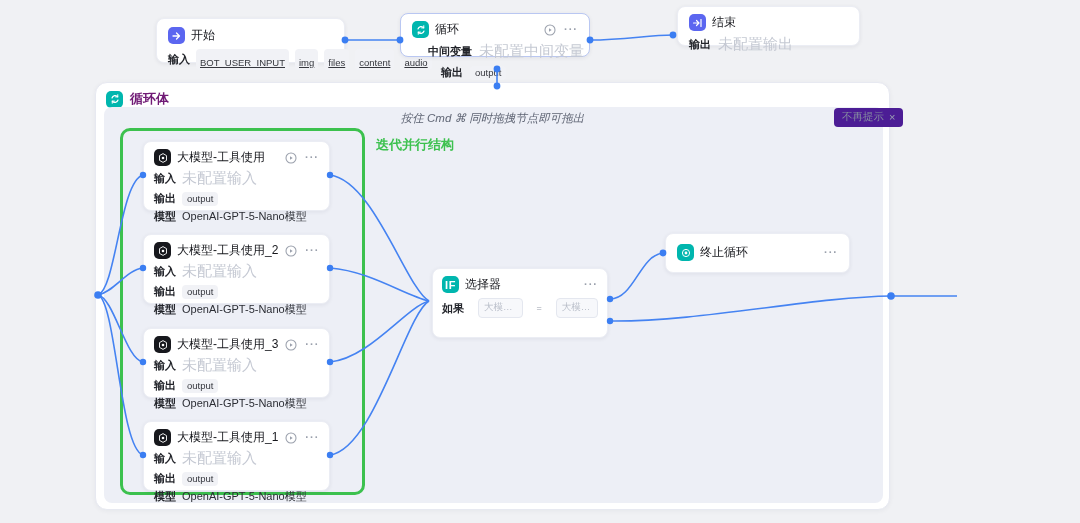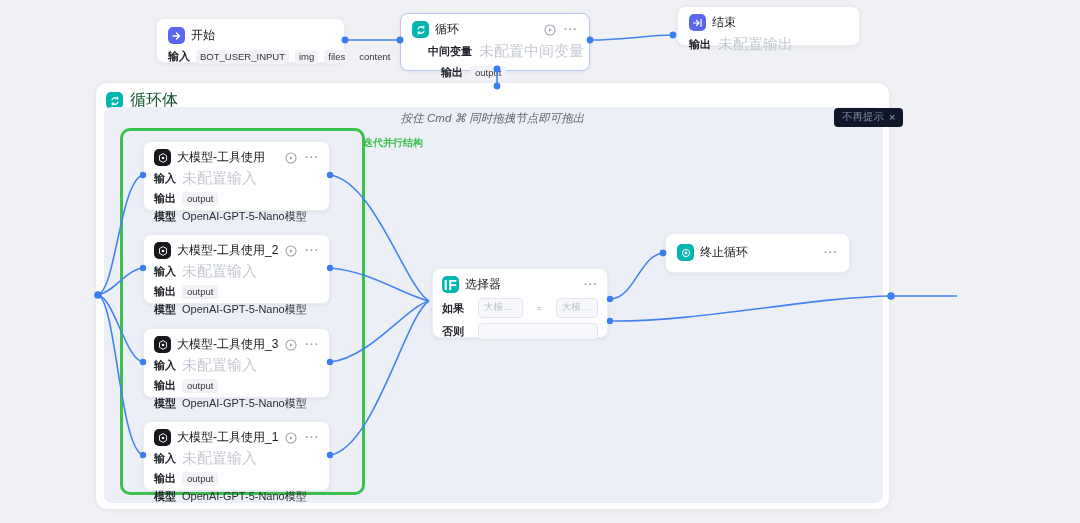--- a/index.html
+++ b/index.html
@@ -19,75 +19,75 @@
   .node-title { font-size:12px; font-weight:normal; color:#17181d; white-space:nowrap; }
   .hdr-right { margin-left:auto; display:flex; align-items:center; gap:7px; }
   .icon-sq {
     width:17px; height:17px; border-radius:5px; flex:0 0 17px;
     display:flex; align-items:center; justify-content:center; color:#fff;
   }
   .icon-sq svg { width:12px; height:12px; }
   .ic-purple { background:#5b66f0; }
   .ic-teal { background:#00b6ae; }
   .ic-dark { background:#17181d; }
-  .if-glyph { font-size:14px; font-weight:bold; letter-spacing:.5px; }
+  .if-glyph { font-size:11px; font-weight:bold; letter-spacing:.5px; }
   .play-badge { width:14px; height:14px; color:#9aa0ac; }
   .ellipsis { color:#9aa0ac; font-size:11px; letter-spacing:1px; font-weight:bold; line-height:1; }
   .row { display:flex; align-items:center; gap:7px; margin-top:6px; }
   .row-label { font-size:11px; font-weight:bold; color:#23252b; white-space:nowrap; }
   .placeholder { font-size:15px; color:#c5c9d3; white-space:nowrap; }
   .tag {
     background:#f1f2f6; border-radius:4px; padding:1px 5px 2px;
     font-size:9.5px; color:#35373e; white-space:nowrap;
   }
   .value { font-size:11px; color:#2b2d34; white-space:nowrap; }
 
   
   .start-node { left:156px; top:18px; width:189px; height:45px; }
   .start-node .row { margin-top:5px; gap:6px; }
-  .start-node .tag { padding:1px 4px 2px; }
-  .loop-node { left:400px; top:13px; width:190px; height:58px; border-color:#b9c7f2; padding:7px 11px; }
+  .start-node .tag { padding:8px 4px 2px;text-decoration:underline; }
+  .loop-node { left:400px; top:13px; width:190px; height:44px; border-color:#b9c7f2; padding:7px 11px; }
   .loop-node .row { margin-top:4px; }
   .loop-node .var-row .row-label { margin-left:16px; }
   .loop-node .out-row { margin-left:29px; }
   .end-node { left:677px; top:6px; width:183px; height:40px; padding:7px 11px; }
   .end-node .row { margin-top:4px; }
 
   
   .loop-body {
     position:absolute; left:95px; top:82px; width:795px; height:428px;
     background:#fff; border:1px solid #e7e9f1; border-radius:12px;
     box-shadow:0 1px 5px rgba(28,35,60,.05); z-index:1;
   }
   .loop-body-header { display:flex; align-items:center; gap:7px; padding:7px 10px; }
-  .loop-body-title { font-size:16px; font-weight:normal; color:#14532d; }
+  .loop-body-title { font-size:13px; font-weight:bold; color:#701a75; }
   .loop-canvas {
     position:absolute; left:8px; top:24px; width:779px; height:396px;
     background:#edeff6; border-radius:8px;
   }
   .hint-text {
     position:absolute; left:103px; top:111px; width:779px; text-align:center;
     font-size:11.5px; color:#5f6574; z-index:2;font-style:italic;
   }
   .dismiss-pill {
     position:absolute; left:834px; top:108px; z-index:2;
-    background:#0f172a; border-radius:4px; padding:2px 8px 3px;
+    background:#4c1d95; border-radius:4px; padding:2px 8px 3px;
     font-size:10.5px; color:#868da0; display:flex; align-items:center; gap:5px;
     cursor:pointer;
   }
   .dismiss-close { color:#9aa0b2; font-size:11px; }
 
   
   .group-box {
     position:absolute; left:120px; top:128px; width:245px; height:367px;
     border:3px solid #3cc14e; border-radius:10px; z-index:2;
   }
   .group-label {
-    position:absolute; left:363px; top:136px; z-index:2;
-    color:#3cc14e; font-size:10px; font-weight:bold;
+    position:absolute; left:376px; top:136px; z-index:2;
+    color:#3cc14e; font-size:13px; font-weight:bold;
   }
 
   
   .llm-node { left:143px; width:187px; height:70px; padding:7px 10px; }
   .llm-node .row { margin-top:3px; gap:6px; }
   .llm-n1 { top:141px; } .llm-n2 { top:234px; } .llm-n3 { top:328px; } .llm-n4 { top:421px; }
 
   
   .selector-node { left:432px; top:268px; width:176px; height:70px; padding:7px 9px; }
   .selector-node .row { margin-top:5px; gap:14px; }
@@ -331,24 +331,20 @@
     <span class="node-title">选择器</span>
     <span class="hdr-right">
         <span class="ellipsis">···</span>
       </span>
   </div>
   <div class="row">
     <span class="row-label">如果</span>
     <span class="cond-box cond-left">大模型-工具使用...</span>
     <span class="cond-op">=</span>
     <span class="cond-box cond-right">大模型-工具使用_...</span>
-  </div>
-  <div class="row">
-    <span class="row-label">否则</span>
-    <span class="cond-box else-box"></span>
   </div>
 </div>
 
 <div class="node break-node">
   <div class="node-header">
     <span class="icon-sq ic-teal">
       <svg viewBox="0 0 24 24">
           <circle cx="12" cy="12" r="7.2" stroke="#fff" stroke-width="2" fill="none"></circle>
           <circle cx="12" cy="12" r="2.8" fill="#fff"></circle>
         </svg>

